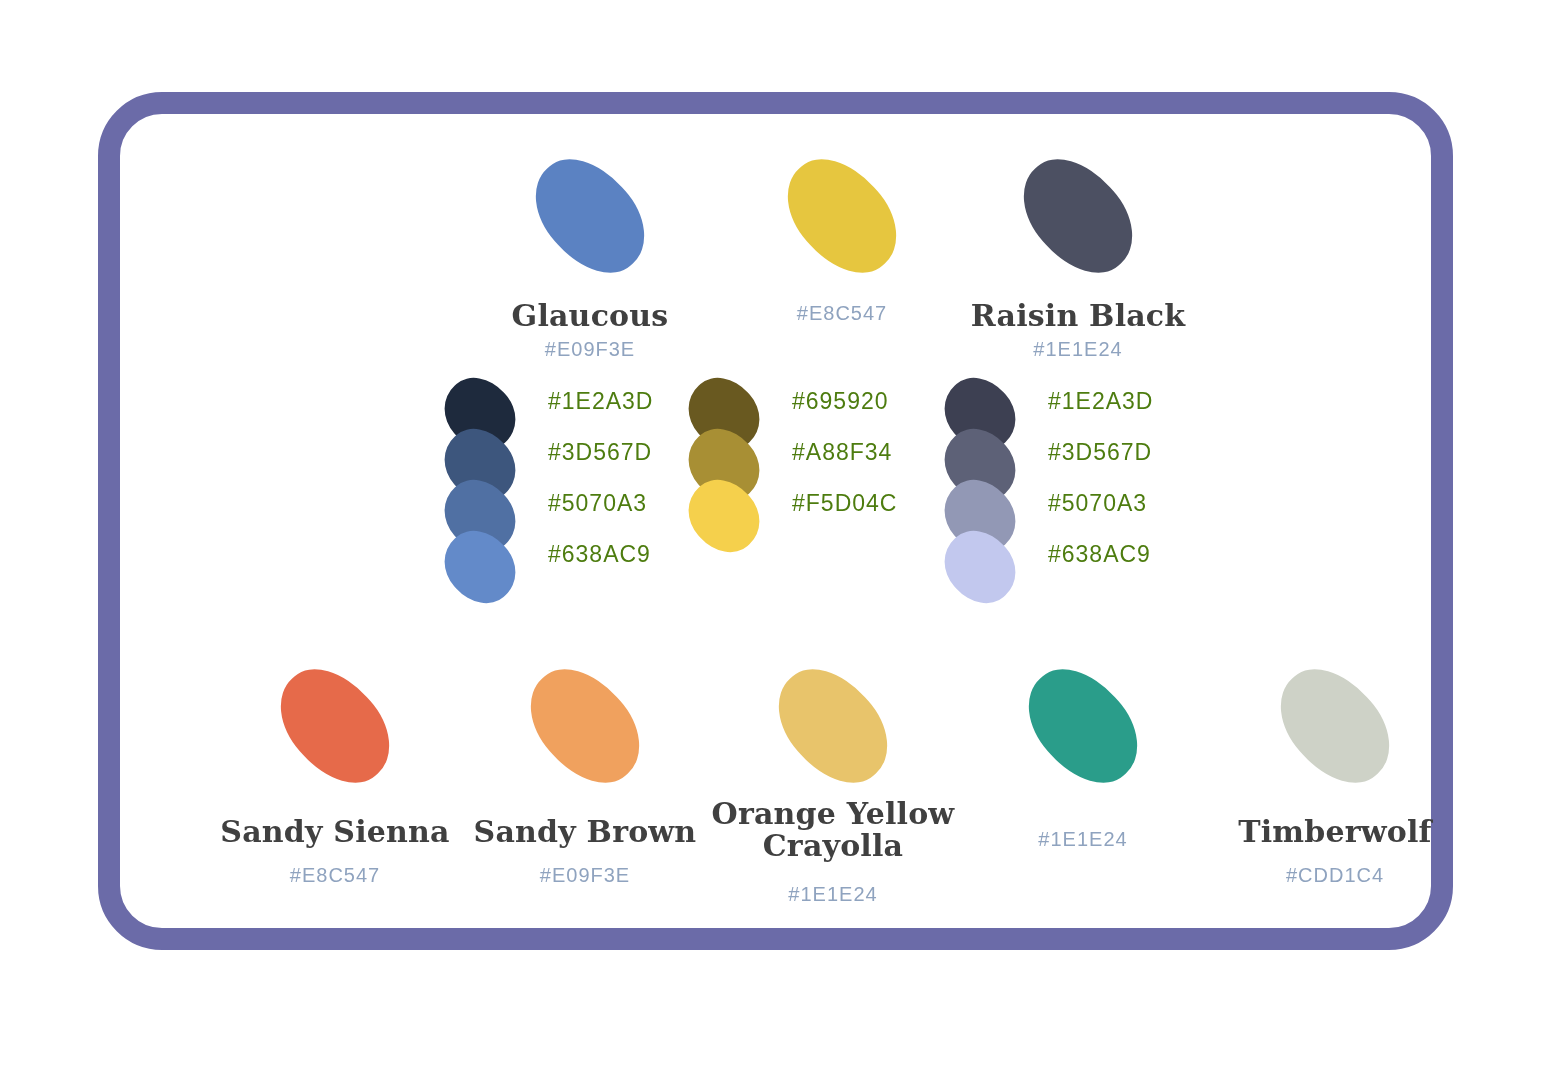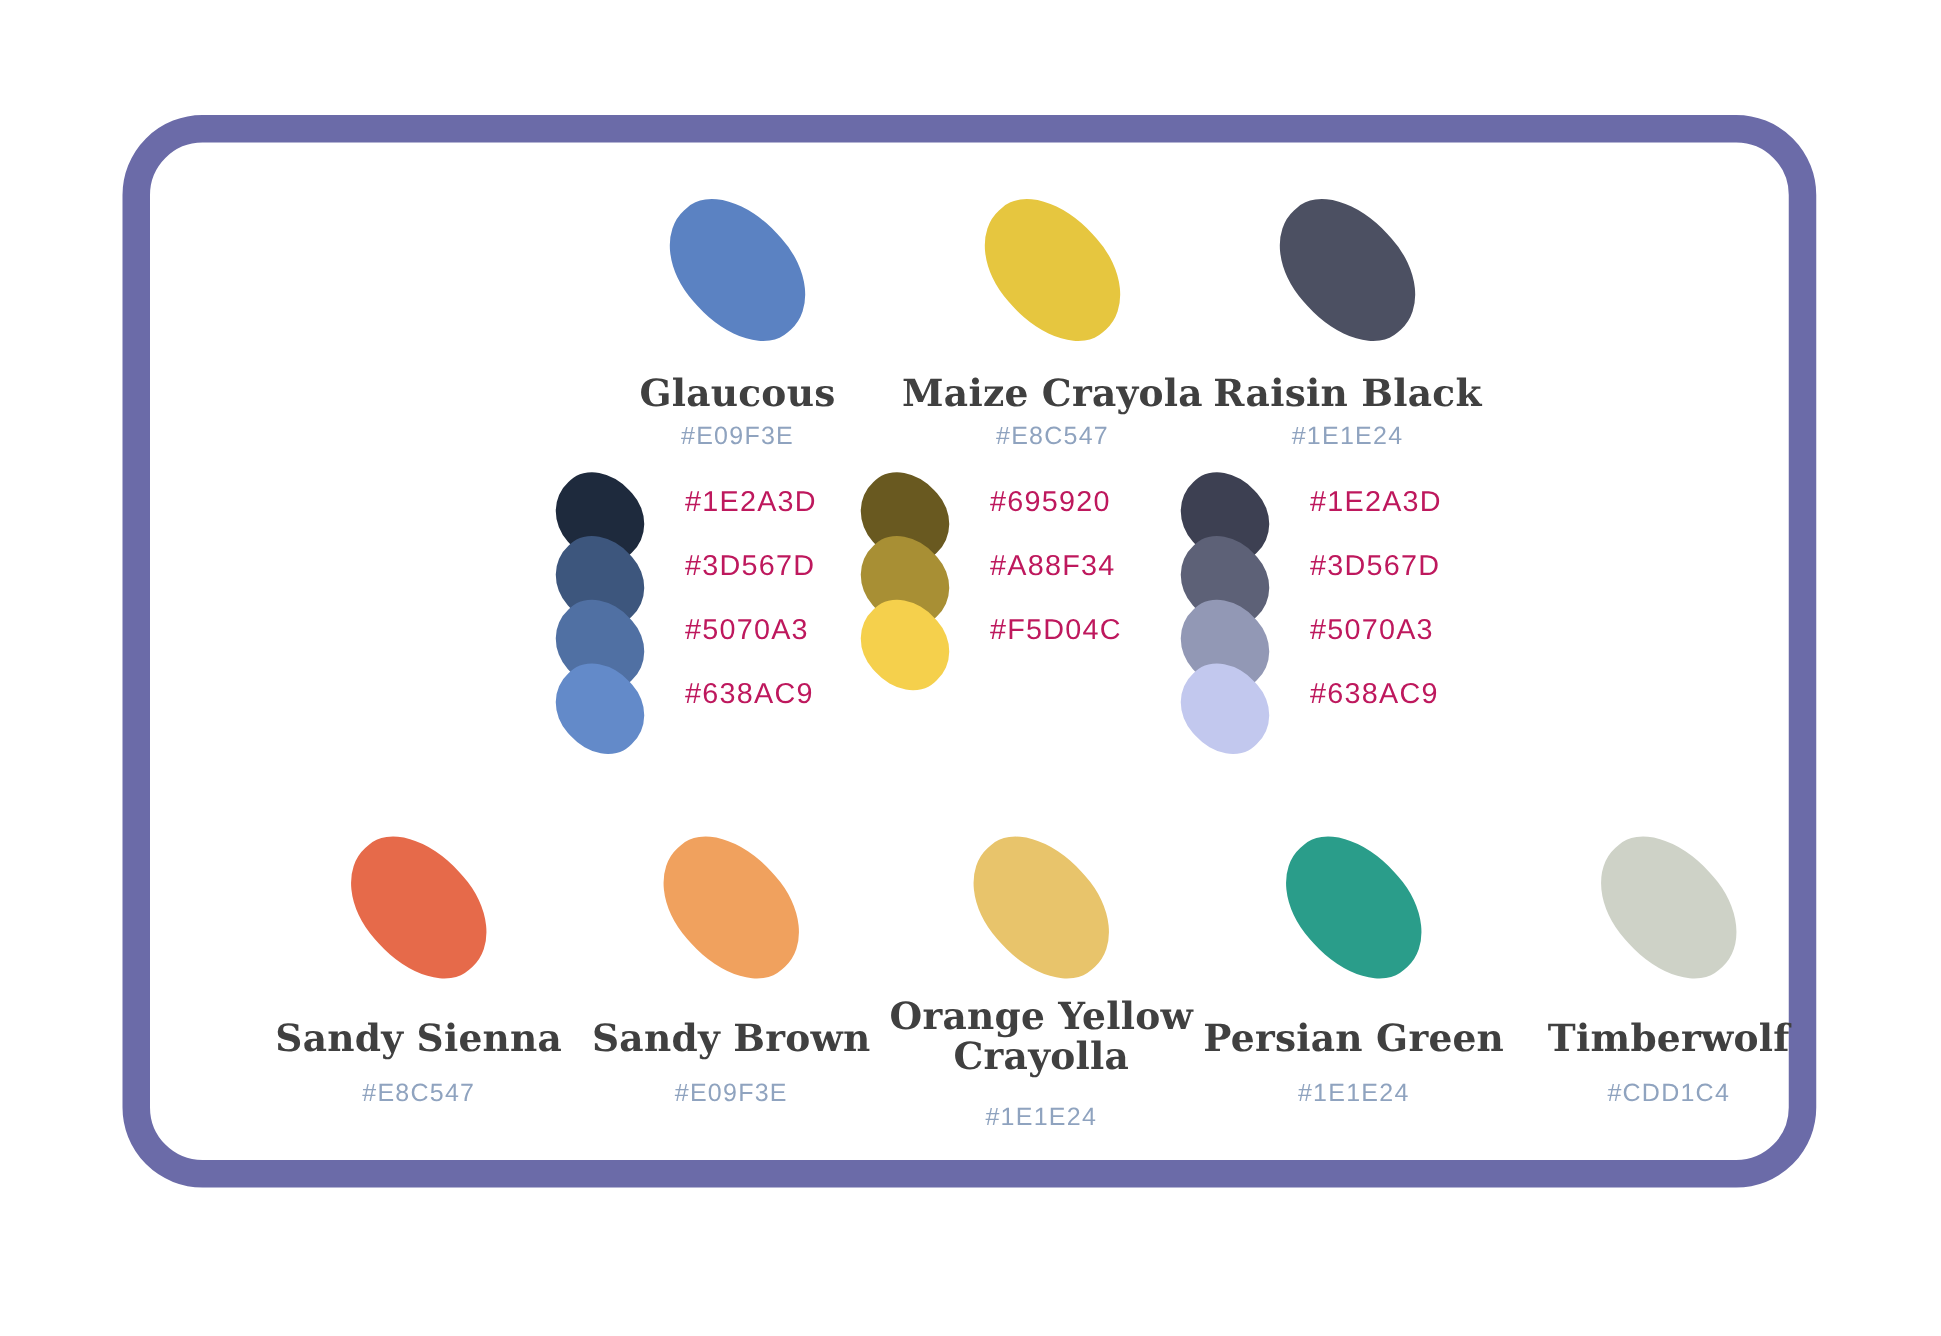--- a/index.html
+++ b/index.html
@@ -86,21 +86,21 @@
     height: 76px;
     left: 10px;
     top: 0;
   }
   .shade-hex {
     position: absolute;
     left: 110px;
     top: 12px;
     font-family: "Liberation Sans", sans-serif;
     font-size: 23px;
-    color: #be185d;
+    color: #4d7c0f;
     letter-spacing: 1px;
     white-space: nowrap;
   }
 
   
   .bottom-group {
     position: absolute;
     width: 250px;
     text-align: center;
   }
@@ -125,21 +125,20 @@
       <div class="blob big-blob" style="background:#5B82C2"></div>
     </div>
     <div class="swatch-title">Glaucous</div>
     <div class="swatch-hex">#E09F3E</div>
   </div>
 
   <div class="top-group" style="left:592px; top:32px;">
     <div class="top-blob-wrap">
       <div class="blob big-blob" style="background:#E6C63F"></div>
     </div>
-    <div class="swatch-title">Maize Crayola</div>
     <div class="swatch-hex">#E8C547</div>
   </div>
 
   <div class="top-group" style="left:828px; top:32px;">
     <div class="top-blob-wrap">
       <div class="blob big-blob" style="background:#4C5062"></div>
     </div>
     <div class="swatch-title">Raisin Black</div>
     <div class="swatch-hex">#1E1E24</div>
   </div>
@@ -218,21 +217,20 @@
       <div class="blob big-blob" style="background:#E8C46B"></div>
     </div>
     <div class="swatch-title" style="margin-top:-14px">Orange Yellow Crayolla</div>
     <div class="swatch-hex" style="margin-top:20px">#1E1E24</div>
   </div>
 
   <div class="bottom-group" style="left:838px; top:548px;">
     <div class="bottom-blob-wrap">
       <div class="blob big-blob" style="background:#2A9D8A"></div>
     </div>
-    <div class="swatch-title">Persian Green</div>
     <div class="swatch-hex" style="margin-top:16px">#1E1E24</div>
   </div>
 
   <div class="bottom-group" style="left:1090px; top:548px;">
     <div class="bottom-blob-wrap">
       <div class="blob big-blob" style="background:#CED2C7"></div>
     </div>
     <div class="swatch-title">Timberwolf</div>
     <div class="swatch-hex" style="margin-top:16px">#CDD1C4</div>
   </div>

